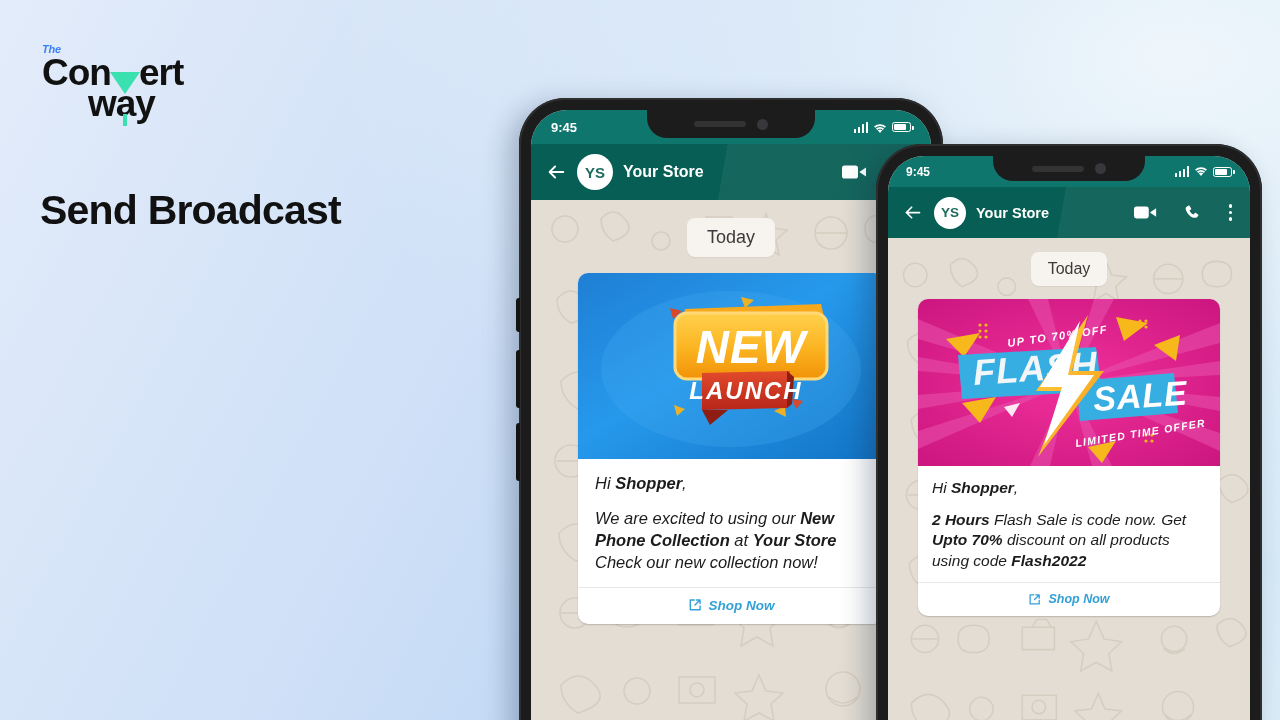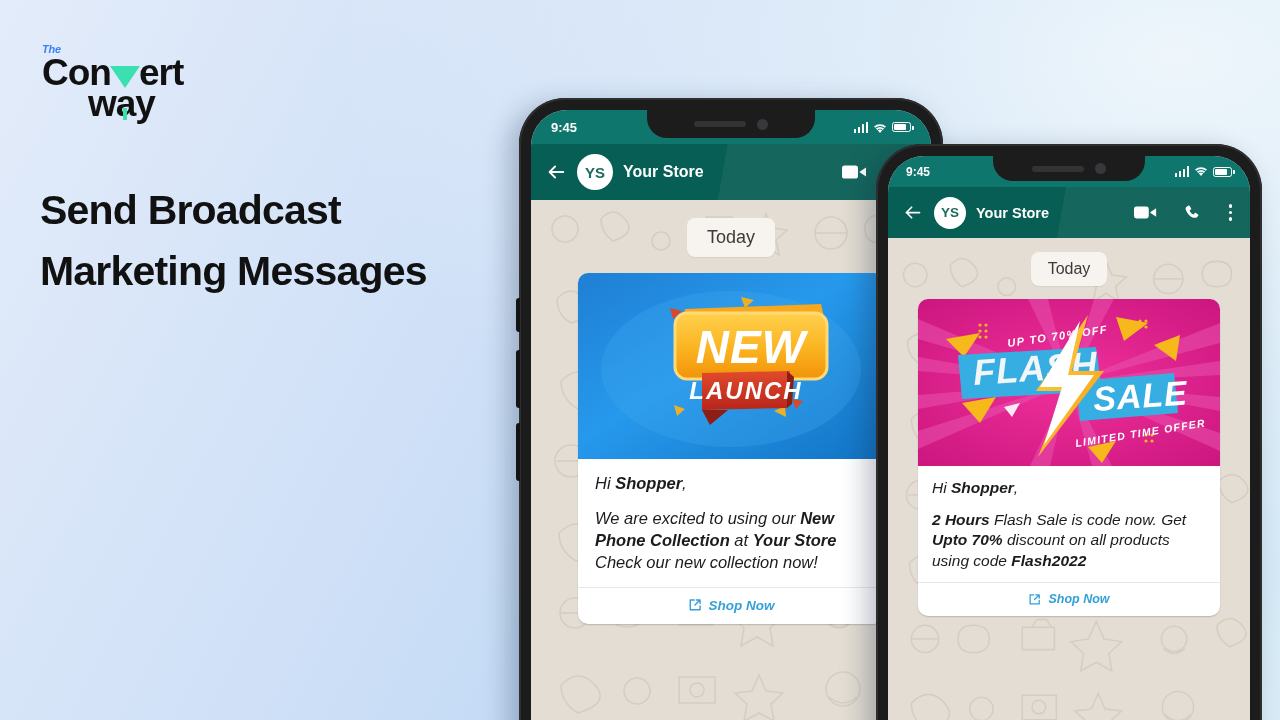--- a/index.html
+++ b/index.html
@@ -8,21 +8,21 @@
     font-family:"Liberation Sans", sans-serif;
     background:
       radial-gradient(120% 130% at 92% 8%, #eef6fb 0%, rgba(238,246,251,0) 55%),
       linear-gradient(118deg, #e3ecfa 0%, #cfe0f7 38%, #bfd8f4 62%, #d9ecf6 100%);
     position:relative;
   }
 
   
   .logo { position:absolute; left:42px; top:44px; width:200px; }
   .logo-the { font-size:11px; font-weight:bold; color:#3b82f6; letter-spacing:-.2px; line-height:1;font-style:italic; }
-  .logo-l1 { font-size:37px; font-weight:bold; color:#111; letter-spacing:-1px; line-height:.95; display:flex; align-items:center; }
+  .logo-l1 { font-size:37px; font-weight:bold; color:#111; letter-spacing:-1px; line-height:.95; display:flex; align-items:flex-end; }
   .logo-l2 { font-size:37px; font-weight:bold; color:#111; letter-spacing:-1px; line-height:.95; margin-left:46px; margin-top:-4px; }
   .funnel { display:inline-block; width:0; height:0; border-left:15px solid transparent;
             border-right:15px solid transparent; border-top:22px solid #3ae0b0;
             position:relative; margin:0 -1px; top:4px; }
   .funnel::after { content:""; position:absolute; left:-2px; top:20px; width:4px; height:12px; background:#3ae0b0; }
 
   .headline { position:absolute; left:40px; top:180px; width:520px;
               font-size:41px; font-weight:bold; color:#111; line-height:1.48; letter-spacing:-.8px; }
 
   
@@ -112,21 +112,20 @@
   <div class="logo-l1">
     <span>Con</span>
     <span class="funnel"></span>
     <span>ert</span>
   </div>
   <div class="logo-l2">way</div>
 </div>
 
 <div class="headline">
   <div>Send Broadcast</div>
-  <div>Marketing Messages</div>
 </div>
 
 <div class="phone" id="phoneA">
   <div class="btn-vol b1"></div>
   <div class="btn-vol b2"></div>
   <div class="btn-vol b3"></div>
   <div class="screen">
     <div class="notch">
       <div class="speaker"></div>
       <div class="cam"></div>

